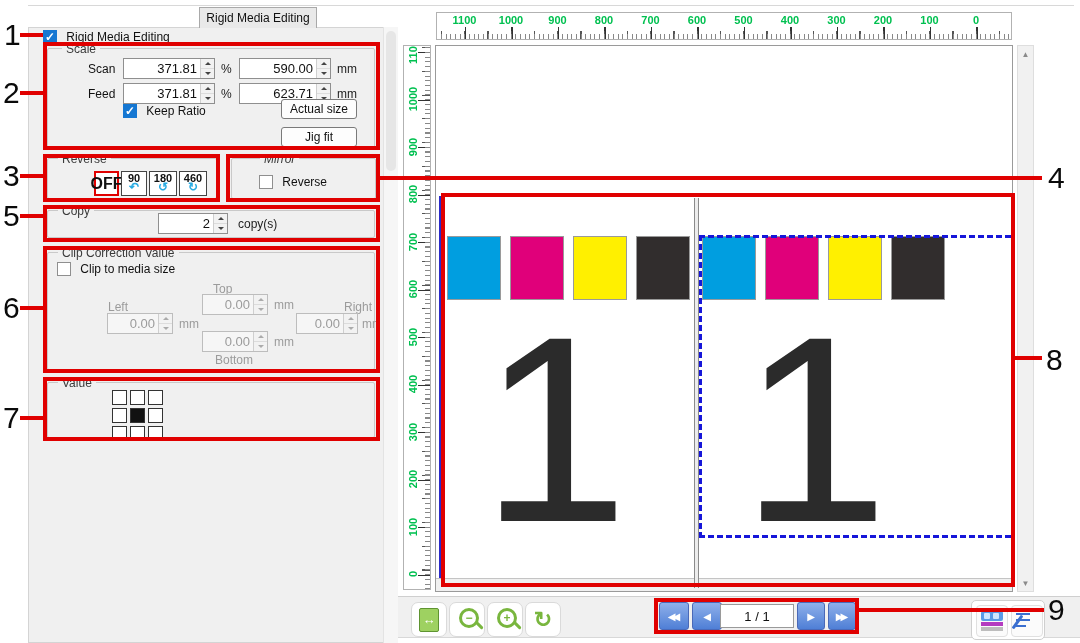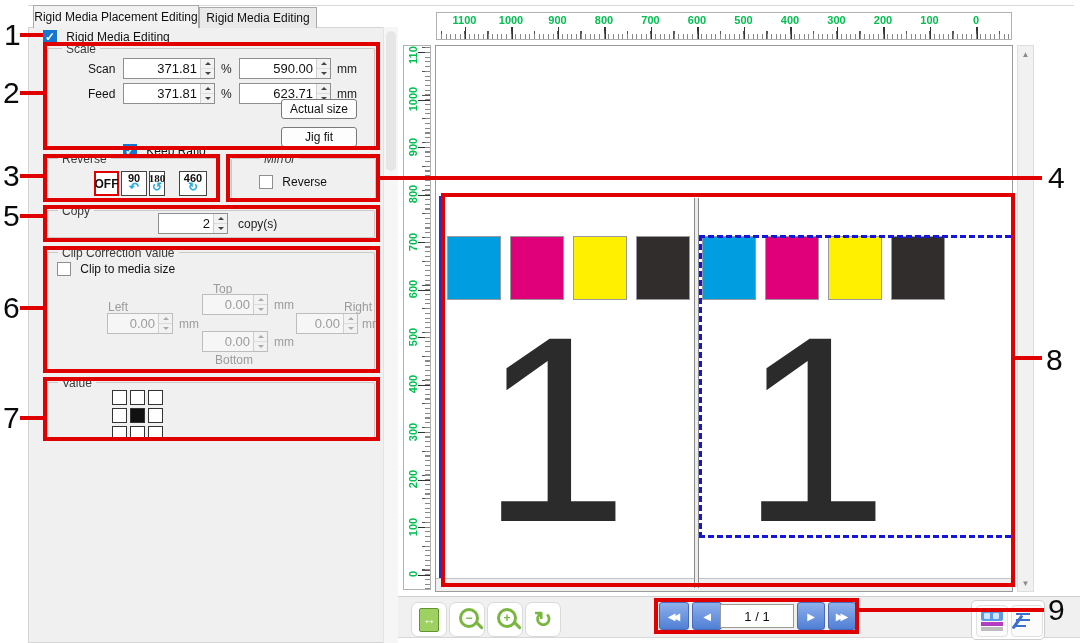--- a/index.html
+++ b/index.html
@@ -42,21 +42,21 @@
   .unit{position:absolute;font-size:12px;color:#222;}
   .unit.dim{color:#9b9b9b;}
 
   .wbtn{position:absolute;background:#fdfdfd;border:1px solid #7a7a7a;border-radius:3px;box-sizing:border-box;
         display:flex;align-items:center;justify-content:center;font-size:12px;}
 
   .rotbtn{position:absolute;width:26px;height:25px;background:#fff;border:1px solid #444;box-sizing:border-box;
           display:flex;flex-direction:column;align-items:center;line-height:10px;}
   .rotbtn .num{font-size:11px;font-weight:bold;margin-top:1px;}
   .rotbtn .arr{font-size:12px;color:#29abe2;font-weight:bold;margin-top:-1px;}
-  .rotbtn.off{border:2px solid #e00000;justify-content:center;font-size:12px;font-weight:bold;}
+  .rotbtn.off{border:2px solid #e00000;justify-content:center;font-size:16px;font-weight:bold;}
 
   #layout-grid{position:absolute;left:112px;top:390px;width:53px;display:grid;
                grid-template-columns:repeat(3,15px);grid-gap:3px;}
   #layout-grid .cell{width:15px;height:15px;box-sizing:border-box;border:1px solid #333;background:#fff;}
   #layout-grid .cell.filled{background:#111;}
 
   .panelscroll{position:absolute;left:383px;top:27px;width:14px;height:616px;background:#f6f6f6;border-left:1px solid #e3e3e3;}
   .panelscroll .thumb{position:absolute;left:2px;top:4px;width:10px;height:140px;background:#e6e6e6;border-radius:5px;}
 
   
@@ -140,21 +140,20 @@
   .co-num{position:absolute;font-size:30px;line-height:32px;color:#0a0a0a;z-index:51;pointer-events:none;}
 </style>
 </head>
 <body>
 
 <div id="app">
 
   <div class="topline"></div>
 
   <div class="panel"></div>
-  <div class="tab active">Rigid Media Placement Editing</div>
   <div class="tab inactive">Rigid Media Editing</div>
 
   <div class="abs" style="left:43px;top:29px;">
     <span class="cb checked"></span>
     <span class="cblabel">Rigid Media Editing</span>
   </div>
 
   <div class="group" style="left:47px;top:48px;width:328px;height:100px;"></div>
   <div class="glabel" style="left:62px;top:42px;">Scale</div>
   <div class="abs" style="left:88px;top:62px;">Scan</div>
@@ -184,35 +183,35 @@
   </div>
   <div class="unit" style="left:221px;top:87px;">%</div>
   <div class="field" style="left:239px;top:83px;width:92px;">
     <span class="val">623.71</span>
     <span class="spin">
         <b class="up"></b>
         <b class="dn"></b>
       </span>
   </div>
   <div class="unit" style="left:337px;top:87px;">mm</div>
-  <div class="abs" style="left:123px;top:103px;margin-top:40px;">
+  <div class="abs" style="left:123px;top:103px;">
     <span class="cb checked"></span>
     <span class="cblabel">Keep Ratio</span>
   </div>
   <div class="wbtn" style="left:281px;top:99px;width:76px;height:20px;">Actual size</div>
   <div class="wbtn" style="left:281px;top:127px;width:76px;height:20px;">Jig fit</div>
 
   <div class="group" style="left:47px;top:158px;width:170px;height:41px;"></div>
   <div class="glabel" style="left:58px;top:152px;">Reverse</div>
   <div class="rotbtn off" style="left:94px;top:171px;width:25px;">OFF</div>
   <div class="rotbtn" style="left:121px;top:171px;">
     <span class="num">90</span>
     <span class="arr">↶</span>
   </div>
-  <div class="rotbtn" style="left:149px;top:171px;width:16px;font-family:Liberation Serif, serif;">
+  <div class="rotbtn" style="left:149px;top:171px;width:28px;">
     <span class="num">180</span>
     <span class="arr">↺</span>
   </div>
   <div class="rotbtn" style="left:179px;top:171px;width:28px;">
     <span class="num">460</span>
     <span class="arr">↻</span>
   </div>
 
   <div class="group" style="left:231px;top:158px;width:145px;height:41px;"></div>
   <div class="glabel" style="left:260px;top:152px;font-style:italic;">Mirror</div>

